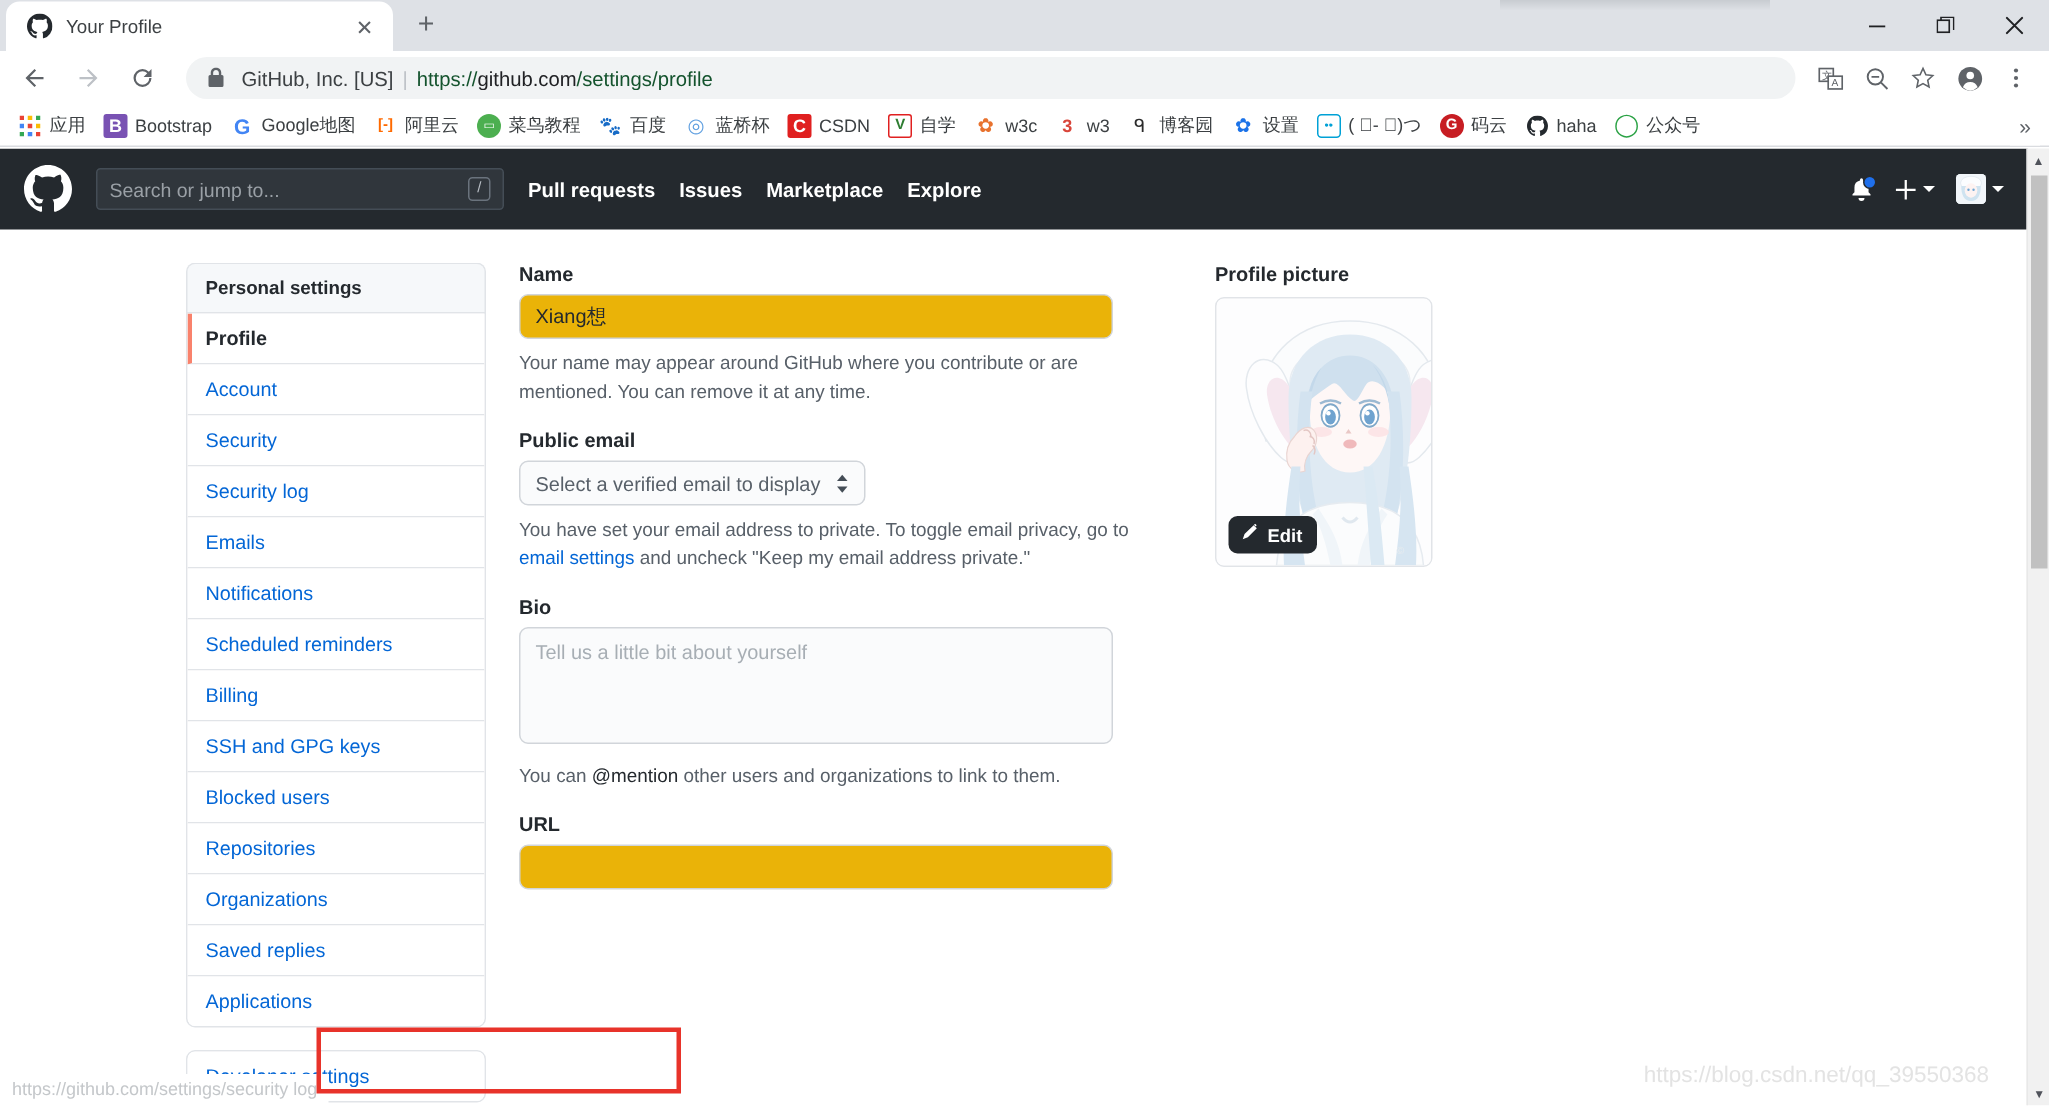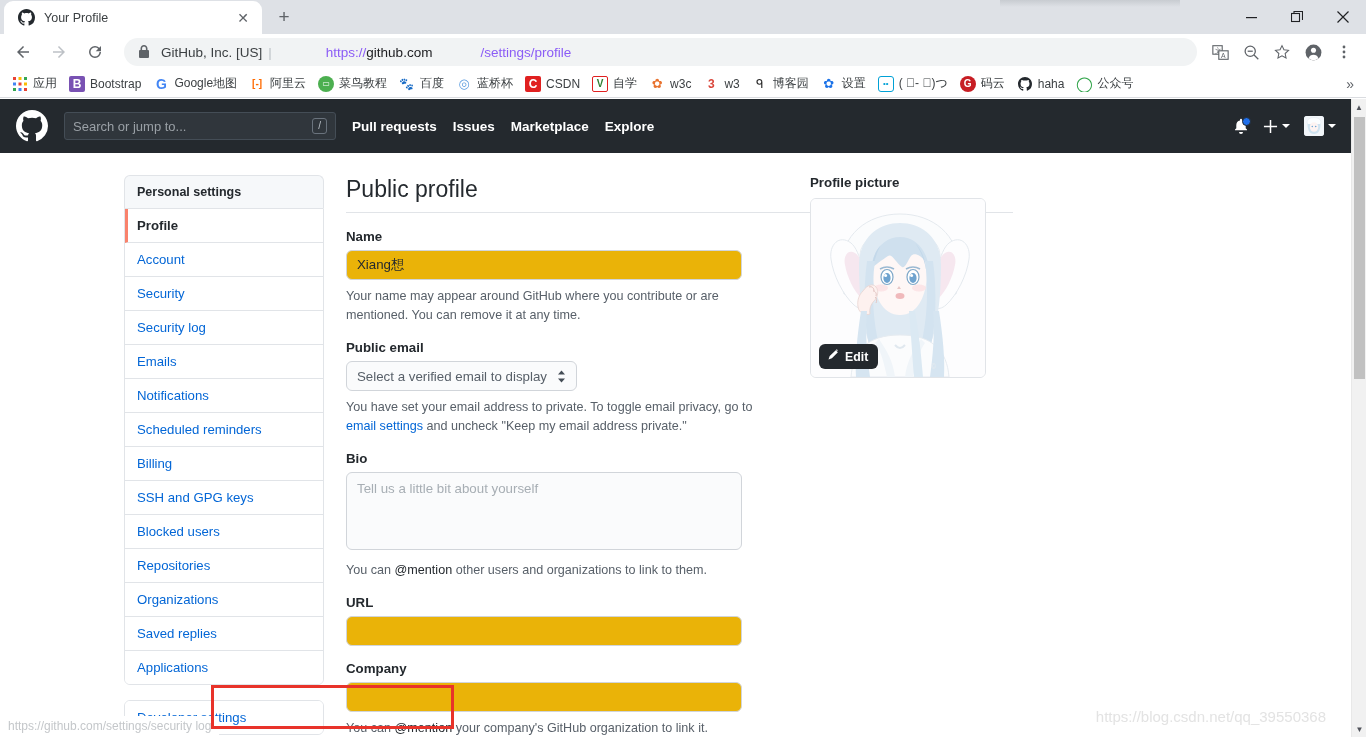--- a/index.html
+++ b/index.html
@@ -86,21 +86,21 @@
     min-width: 0;
   }
   .lock-icon { margin-right: 11px; display:flex; align-items:center; }
   .omni-text {
     font-size: 13.5px; color: #5f6368;
     white-space: nowrap; overflow: hidden;
   }
   .omni-text .secure-org { color: #3c4043; }
   .omni-sep { color:#bdc1c6; padding: 0 6px; }
   .omni-text .host { color:#202124; font-weight: 500; }
-  .omni-text .scheme, .omni-text .path { color:#8b5cf6;margin-left:48px; }
+  .omni-text .scheme, .omni-text .path { color:#14532d; }
   .tb-icon {
     width: 28px; height: 28px; margin-left: 3px;
     display: flex; align-items: center; justify-content: center;
     color: #5f6368;
   }
 
   .bookmarks {
     height: 28px;
     background: #ffffff;
     display: flex;
@@ -316,21 +316,21 @@
   .ta::placeholder { color: #a7aeb4; }
   .fgroup { margin-bottom: 15px; }
 
   
   .pp-col { padding-left: 64px; }
   .pp-label {
     font-size: 13.3px; font-weight: bold; color: #24292e;
     margin-bottom: 8px; display:block;
   }
   .pp-frame {
-    width: 176px; height: 180px;
+    width: 145px; height: 180px;
     border: 1px solid #e1e4e8;
     border-radius: 6px;
     position: relative;
     overflow: hidden;
     background: #fdfdfe;
   }
   .pp-edit {
     position: absolute; left: 8px; bottom: 8px;
     background: #24292e; color: #fff;
     border-radius: 6px;
@@ -630,21 +630,20 @@
             <div class="side-item">Saved replies</div>
             <div class="side-item">Applications</div>
           </div>
           <div class="side-group2">
             <div class="side-item">Developer settings</div>
           </div>
         </div>
 
         <div class="main">
           <div class="main-col">
-            <div class="page-title">Public profile</div>
 
             <div class="fgroup">
               <label class="field-label">Name</label>
               <input class="inp" type="text" value="Xiang想" style="">
               <p class="hint">
                 <span>Your name may appear around GitHub where you contribute or are mentioned.</span>
                 <span>You can remove it at any time.</span>
               </p>
             </div>
 
@@ -666,25 +665,20 @@
               <label class="field-label">Bio</label>
               <textarea class="ta" placeholder="Tell us a little bit about yourself" style=""></textarea>
               <p class="hint"><span>You can </span><b>@mention</b><span> other users and organizations to link to them.</span></p>
             </div>
 
             <div class="fgroup">
               <label class="field-label">URL</label>
               <input class="inp" type="text" value="" style="">
             </div>
 
-            <div class="fgroup">
-              <label class="field-label">Company</label>
-              <input class="inp" type="text" value="" style="">
-              <p class="hint"><span>You can </span><b>@mention</b><span> your company's GitHub organization to link it.</span></p>
-            </div>
           </div>
 
           <div class="pp-col">
             <label class="pp-label">Profile picture</label>
             <div class="pp-frame">
               <svg width="178" height="178" viewBox="0 0 178 178">
                 <rect width="178" height="178" fill="#fdfdfe"></rect>
 
                 <path d="M30 70c0-34 26-55 59-55s59 21 59 55c0 10-1 18-3 25H33c-2-7-3-15-3-25z" fill="#fbfcfd" stroke="#e4e9ee" stroke-width="1"></path>
 

